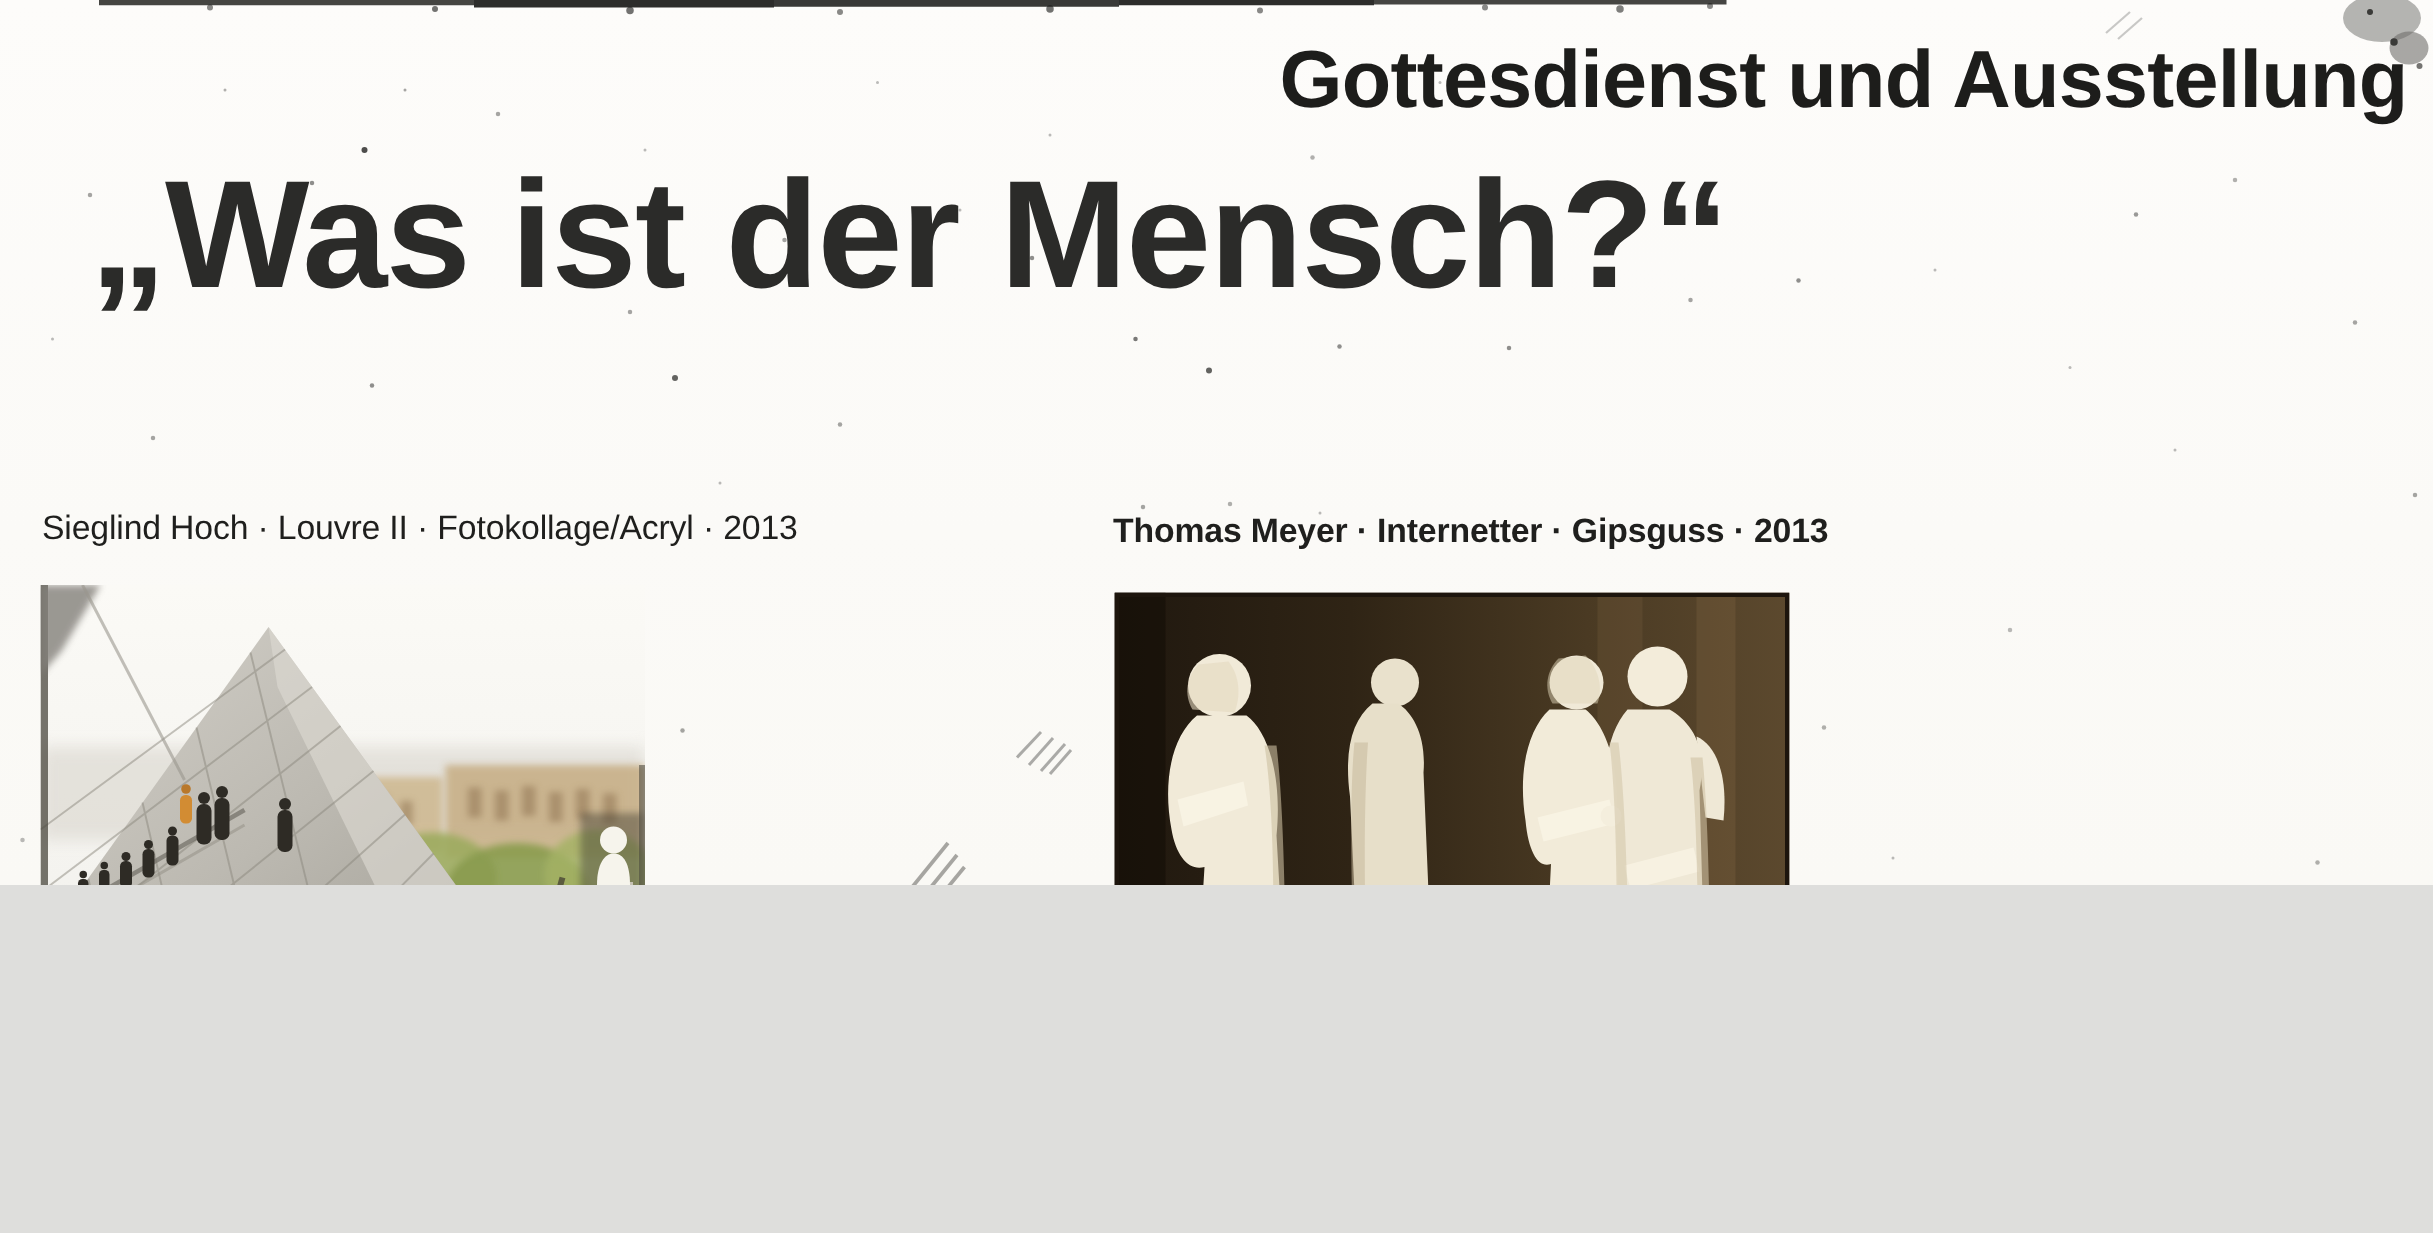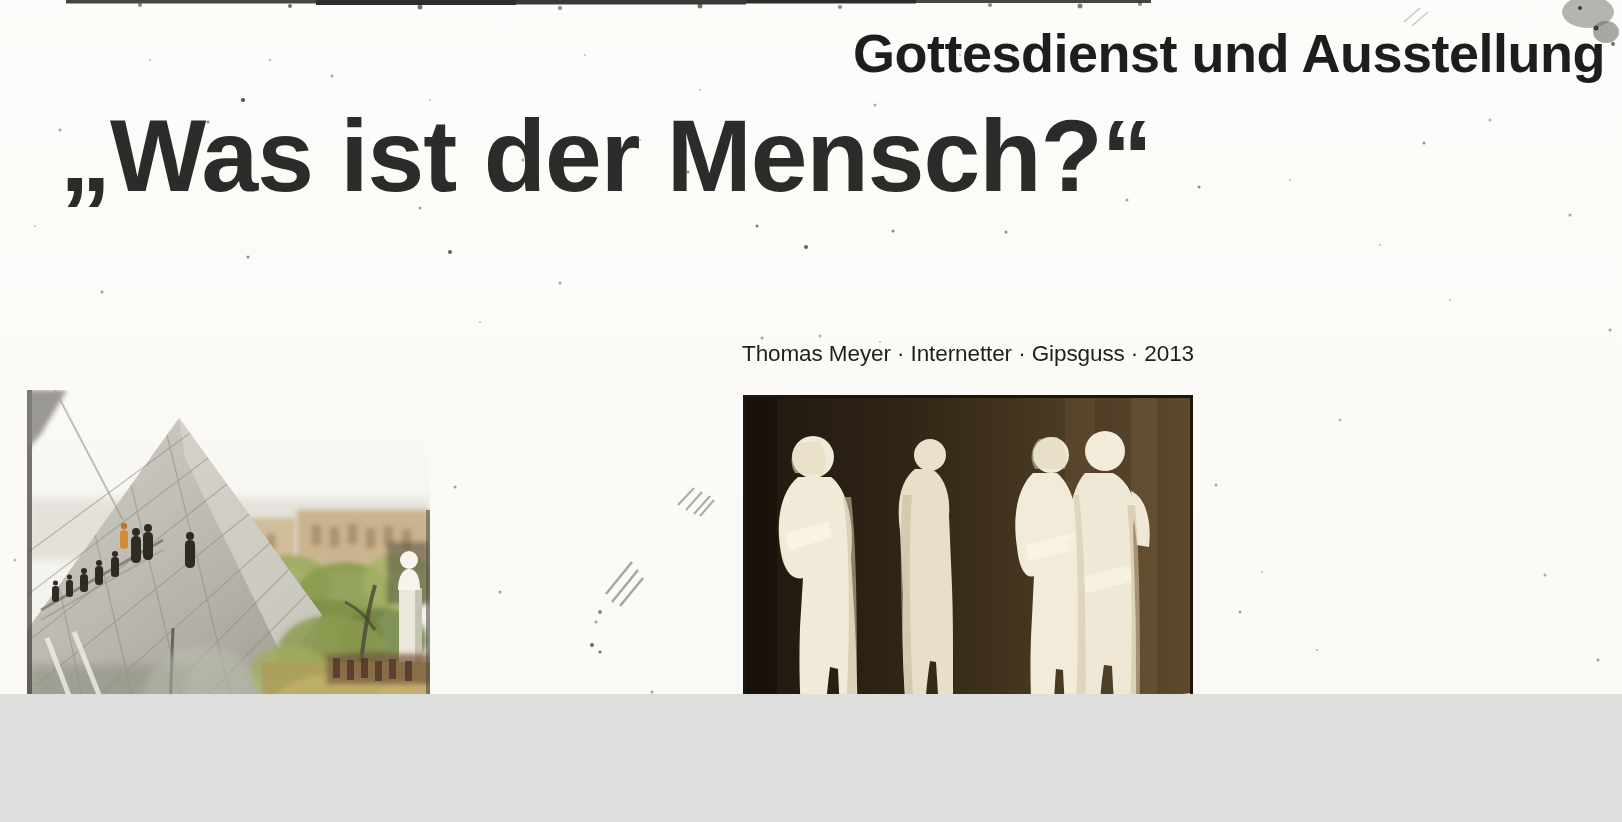--- a/index.html
+++ b/index.html
@@ -1,51 +1,52 @@
 <!DOCTYPE html>
 <html lang="de"><head>
 <meta charset="utf-8">
 <style>
   html,body{margin:0;padding:0;}
   body{background:#dededc;font-family:"Liberation Sans", sans-serif;}
   .page{
-    position:relative;width:1622px;height:694px;overflow:hidden;
+    position:relative;width:1622px;height:590px;overflow:hidden;
     background:linear-gradient(180deg,#fdfcfa 0%,#fbfaf7 60%,#faf9f5 100%);
   }
   .kicker{
     position:absolute;left:853px;top:26px;margin:0;
     font-size:54px;font-weight:800;letter-spacing:-0.5px;line-height:1;
     color:#1d1d1b;white-space:nowrap;
   }
   .title{
     position:absolute;left:60px;top:100px;margin:0;
     font-size:102px;font-weight:800;letter-spacing:-1px;line-height:1.1;
     color:#2b2b29;white-space:nowrap;text-align:right;
   }
   .caption{
     position:absolute;margin:0;font-size:22.5px;font-weight:400;
     letter-spacing:-0.1px;color:#1f1f1d;white-space:nowrap;
   }
   .caption.left{left:28px;top:339px;}
-  .caption.right{left:742px;top:341px;}
+  .caption.right{left:742px;top:341px;font-weight:bold;}
   figure{margin:0;position:absolute;}
   .art-louvre{left:27px;top:390px;width:403px;height:405px;}
   .art-internetter{left:743px;top:395px;width:450px;height:400px;}
   .art-louvre svg,.art-internetter svg{display:block;}
   .noise{position:absolute;left:0;top:0;width:1622px;height:822px;pointer-events:none;}
 </style>
 </head>
 <body>
 
 <div class="page">
 
   <h2 class="kicker">Gottesdienst und Ausstellung</h2>
 
   <h1 class="title">„Was ist der Mensch?“</h1>
 
+  <p class="caption left">Sieglind Hoch · Louvre II · Fotokollage/Acryl · 2013</p>
 
   <p class="caption right">Thomas Meyer · Internetter · Gipsguss · 2013</p>
 
   <figure class="art-louvre">
     <svg role="img" viewBox="0 0 403 405" width="403" height="405" preserveAspectRatio="none" aria-label="Watercolor photo collage: Louvre glass pyramid seen from above, walkway with small figures, trees, statue and Paris rooftops">
       <defs>
         <linearGradient id="lgSky" x1="0" y1="0" x2="0" y2="1">
           <stop offset="0" stop-color="#fbfaf6"></stop>
             <stop offset="0.55" stop-color="#f3f2ee"></stop>
             <stop offset="1" stop-color="#e4e2db"></stop>

